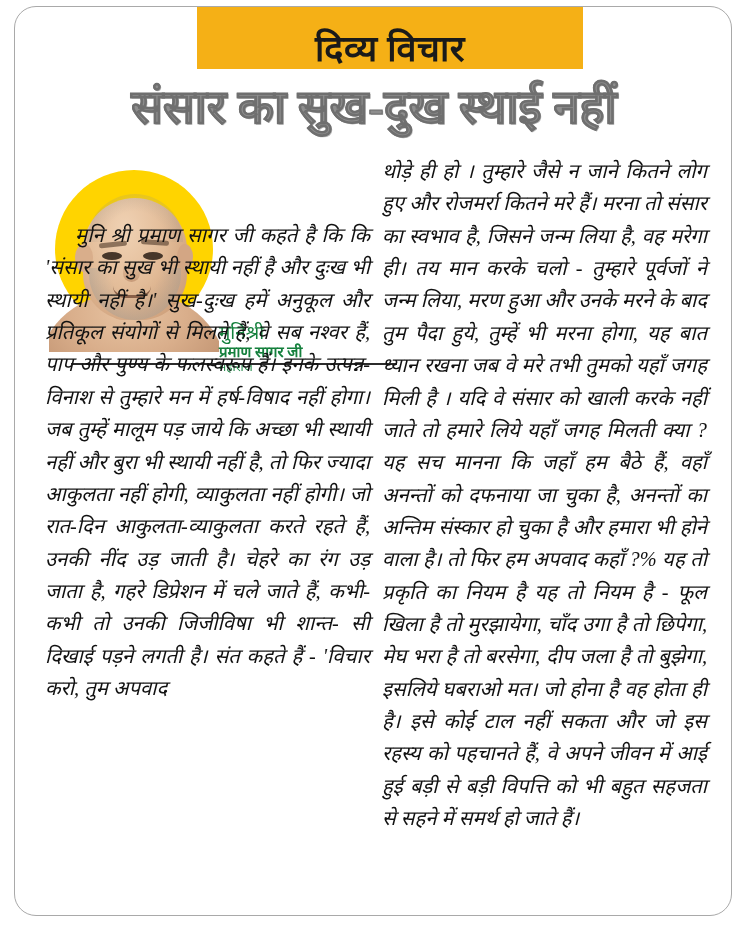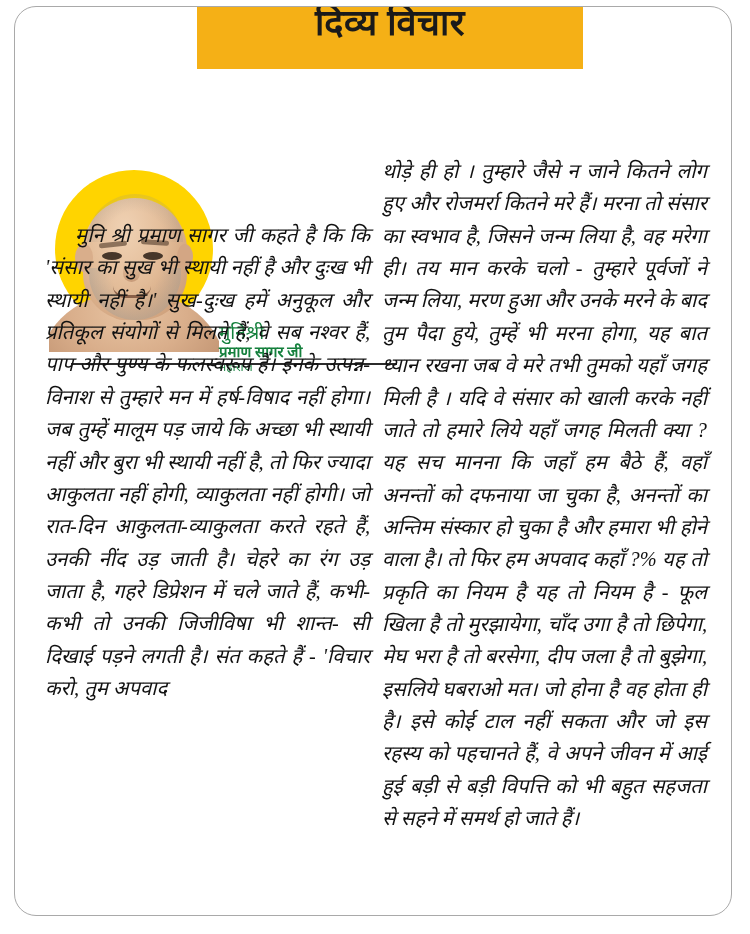--- a/index.html
+++ b/index.html
@@ -29,21 +29,21 @@
 
   
   .banner {
     position: absolute;
     left: 182px;
     top: -2px;
     width: 386px;
     height: 64px;
     background: #f5b016;
     display: flex;
-    align-items: flex-start;
+    align-items: flex-end;
     justify-content: center;
   }
   .banner-text {
     font-family: "Liberation Serif", "DejaVu Serif", serif;
     font-weight: bold;
     font-size: 36px;
     line-height: 1;
     color: #1a1a1a;
     letter-spacing: 0.5px;
     padding-bottom: 2px;
@@ -234,20 +234,21 @@
 </style>
 </head>
 <body>
 
 <div class="card">
 
   <div class="banner">
     <span class="banner-text">दिव्य विचार</span>
   </div>
 
+  <div class="headline">संसार का सुख-दुख स्थाई नहीं</div>
 
   <div class="author-block">
     <div class="halo"></div>
     <div class="portrait">
       <div class="p-shoulders"></div>
       <div class="p-neck"></div>
       <div class="p-head"></div>
       <div class="p-stubble"></div>
       <div class="p-ear-l"></div>
       <div class="p-ear-r"></div>

